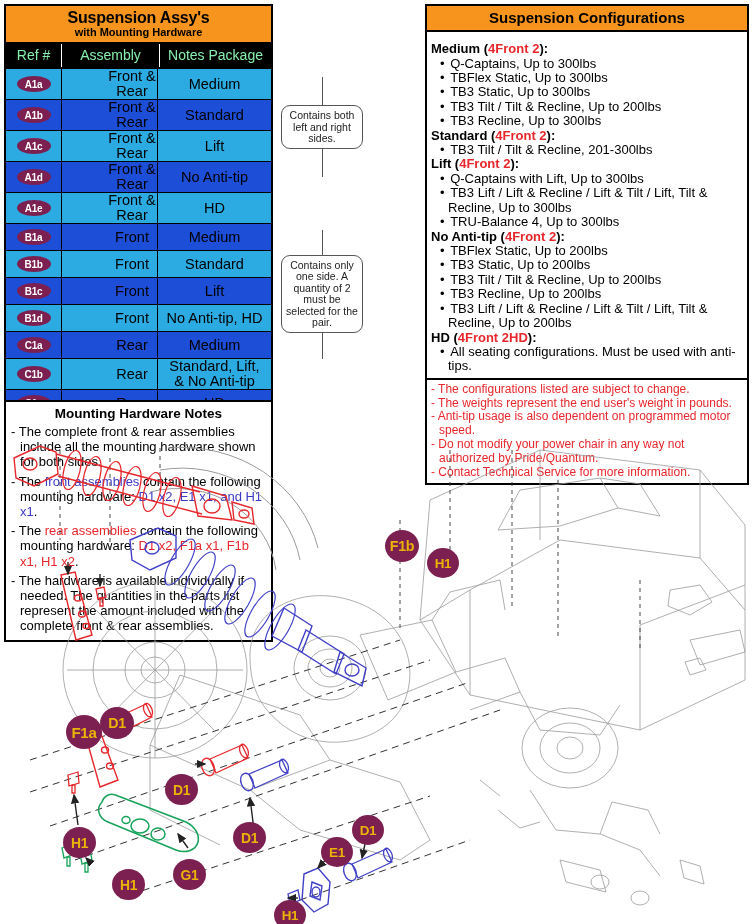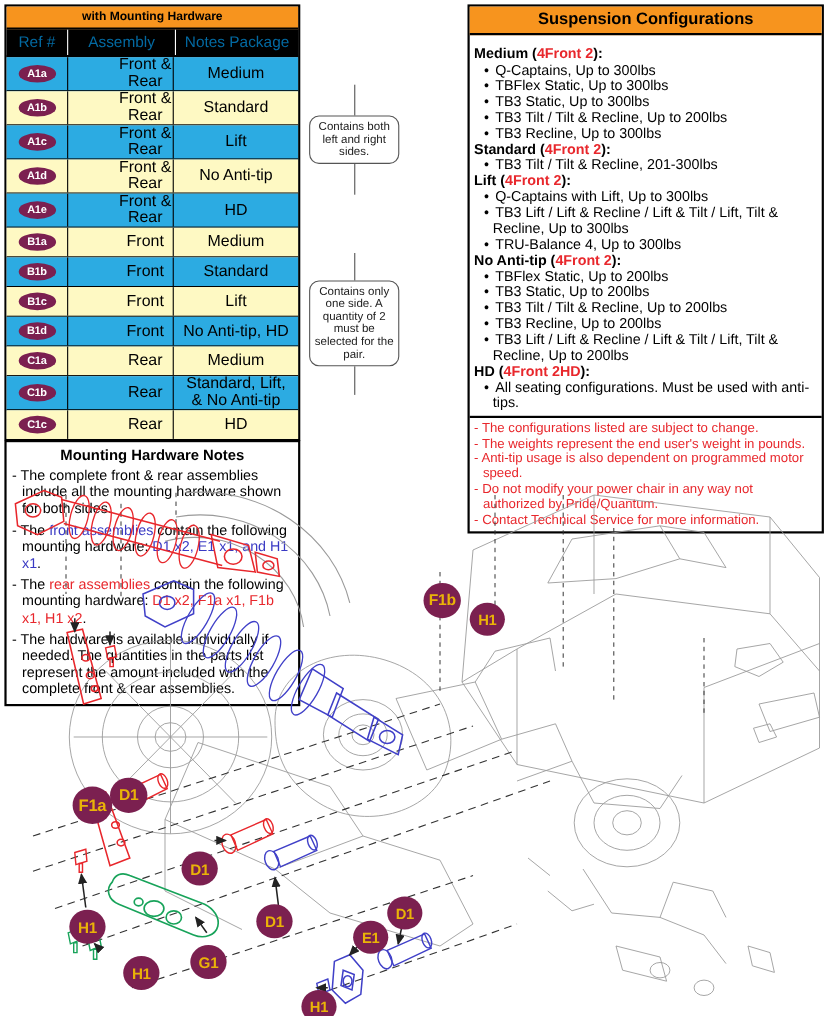--- a/index.html
+++ b/index.html
@@ -6,29 +6,29 @@
   body{width:753px;height:924px;position:relative;overflow:hidden;
        font-family:"Liberation Sans","DejaVu Sans",sans-serif;color:#000;}
 
   
   #assy-table{position:absolute;left:4px;top:4px;width:269px;border:2px solid #000;
               box-sizing:border-box;background:#fff;}
   .tbl-title{background:#F7941E;text-align:center;padding:3px 0 4px;
              border-bottom:2px solid #000;}
   .tbl-title .t1{font-size:16px;font-weight:bold;line-height:17px;letter-spacing:-0.2px;}
   .tbl-title .t2{font-size:11px;font-weight:bold;line-height:12px;}
-  .thead{display:flex;background:#000;color:#0369a1;border-bottom:2px solid #000;}
+  .thead{display:flex;background:#000;color:#86efac;border-bottom:2px solid #000;}
   .thead div{font-size:14px;text-align:center;padding:3px 0 4px;}
   .c1{width:55px;flex:0 0 55px;}
   .c2{width:97px;flex:0 0 97px;border-left:1px solid #fff;border-right:1px solid #fff;padding-left:45px;}
   .c3{flex:1 1 auto;}
   .trow{display:flex;border-bottom:1px solid #000;align-items:stretch;}
   .trow:last-child{border-bottom:none;}
   .trow.blue{background:#2CABE2;}
-  .trow.white{background:#fef9c3;}
+  .trow.white{background:#1d4ed8;}
   .trow .cell{display:flex;align-items:center;justify-content:center;
               font-size:14.5px;text-align:center;box-sizing:border-box;min-height:26px;
               line-height:15px;}
   .trow .c1{position:relative;}
   .trow .c2{border-left:1px solid #000;border-right:1px solid #000;}
   .badge{width:34px;height:16px;border-radius:50%;background:#7B2050;color:#fff;
          display:flex;align-items:center;justify-content:center;font-size:10px;
          font-weight:bold;letter-spacing:-0.3px;}
 
   
@@ -64,20 +64,21 @@
   #illus svg{position:absolute;left:0;top:0;}
   .pbadge{position:absolute;border-radius:50%;background:#7B2050;color:#eab308;
           display:flex;align-items:center;justify-content:center;font-weight:bold;
           letter-spacing:-0.3px;}
 </style>
 </head>
 <body>
 
 <div id="assy-table">
   <div class="tbl-title">
+    <div class="t1">Suspension Assy's</div>
     <div class="t2">with Mounting Hardware</div>
   </div>
   <div class="thead">
     <div class="c1">Ref #</div>
     <div class="c2">Assembly</div>
     <div class="c3">Notes Package</div>
   </div>
   <div id="assy-rows">
       <div class="trow blue">
         <div class="cell c1">

